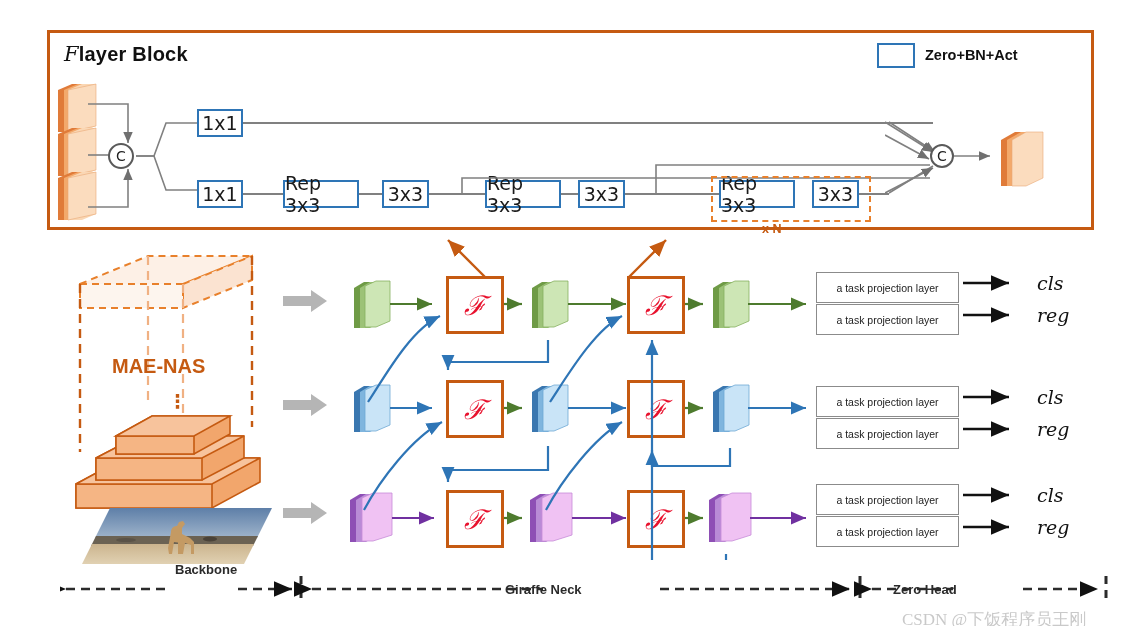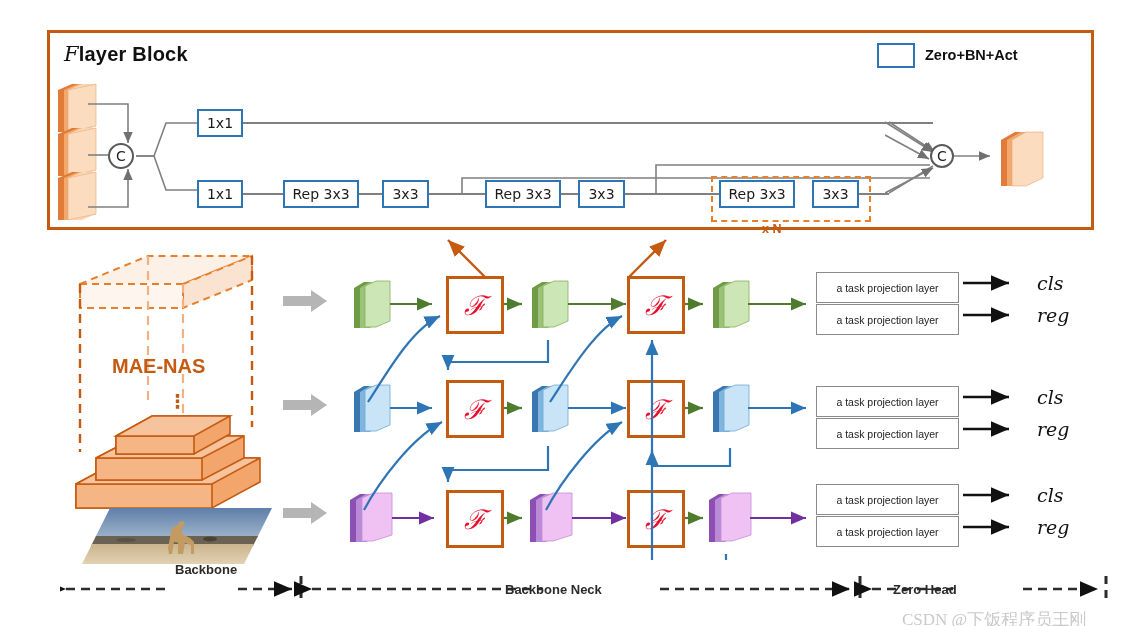--- a/index.html
+++ b/index.html
@@ -16,21 +16,21 @@
       font-weight:normal;font-size:21px;}
 
   
   #legend-swatch{left:877px;top:43px;width:38px;height:25px;
       border:2px solid #2E75B6;background:#fff;box-sizing:border-box;}
   #legend-label{left:925px;top:47px;font-size:14.5px;font-weight:bold;color:#111;}
 
   
   .convbox{border:2px solid #2E75B6;background:#fff;box-sizing:border-box;
       display:flex;align-items:center;justify-content:center;
-      font-size:14px;color:#1a1a1a;font-family:"DejaVu Sans",sans-serif;}
+      font-size:19px;color:#1a1a1a;font-family:"DejaVu Sans",sans-serif;}
 
   
   .wire{background:#808080;}
   .wh{height:2px;}
 
   
   .cnode{border:2px solid #5a5a5a;border-radius:50%;background:#fff;
       display:flex;align-items:center;justify-content:center;
       font-size:14px;color:#222;box-sizing:border-box;
       font-family:"DejaVu Sans",sans-serif;}
@@ -433,16 +433,16 @@
 
   <line x1="800" y1="4" x2="800" y2="30" stroke="#2b2b2b" stroke-width="3" stroke-dasharray="8,6"></line>
 
   <line x1="812" y1="17" x2="893" y2="17" stroke="#2b2b2b" stroke-width="2.6" stroke-dasharray="9,6" marker-start="url(#ar-black)"></line>
   <line x1="963" y1="17" x2="1038" y2="17" stroke="#2b2b2b" stroke-width="2.6" stroke-dasharray="9,6" marker-end="url(#ar-black)"></line>
 
   <line x1="1046" y1="4" x2="1046" y2="30" stroke="#2b2b2b" stroke-width="3" stroke-dasharray="8,6"></line>
 </svg>
 
 <div class="abs seclabel" style="left:175px;top:562px;">Backbone</div>
-<div class="abs seclabel" style="left:505px;top:582px;">Backbone Neck</div>
+<div class="abs seclabel" style="left:505px;top:582px;">Giraffe Neck</div>
 <div class="abs seclabel" style="left:893px;top:582px;">Zero Head</div>
 
 <div class="abs" id="watermark">CSDN @下饭程序员王刚</div>
 
 </body></html>

